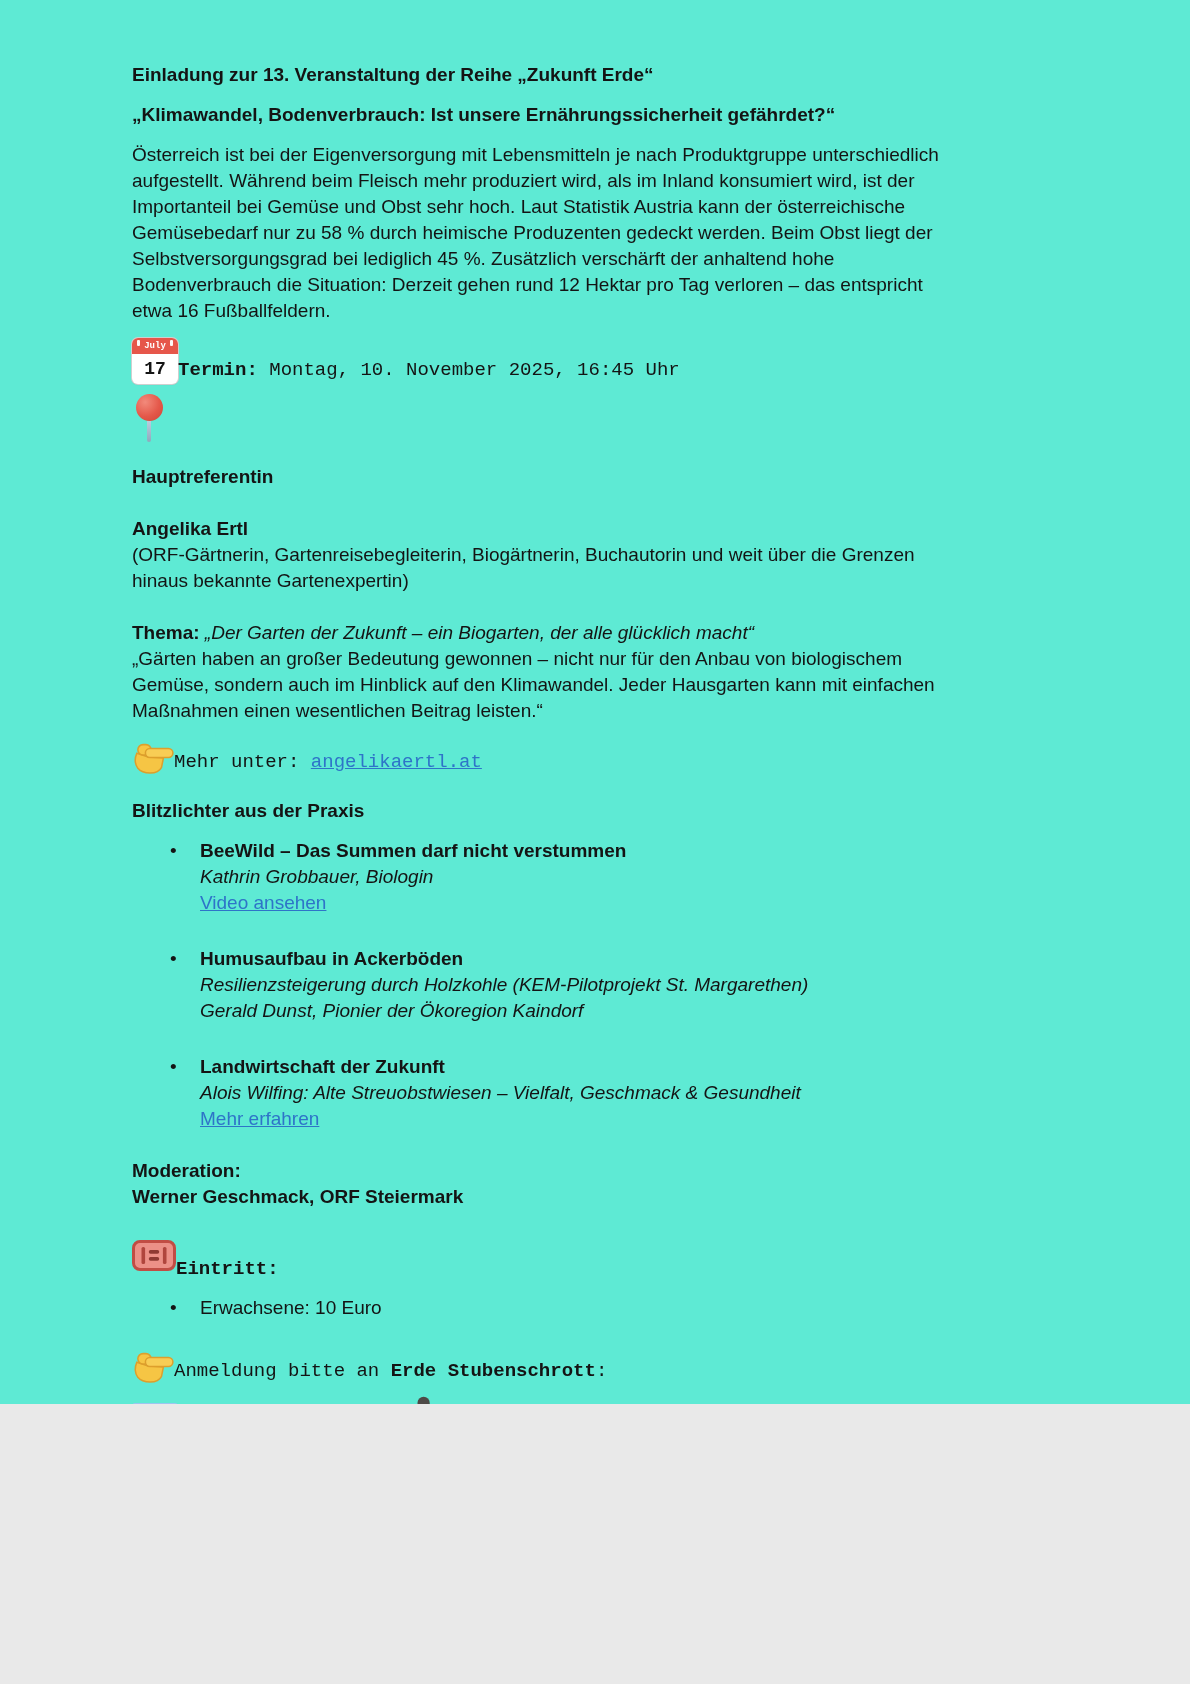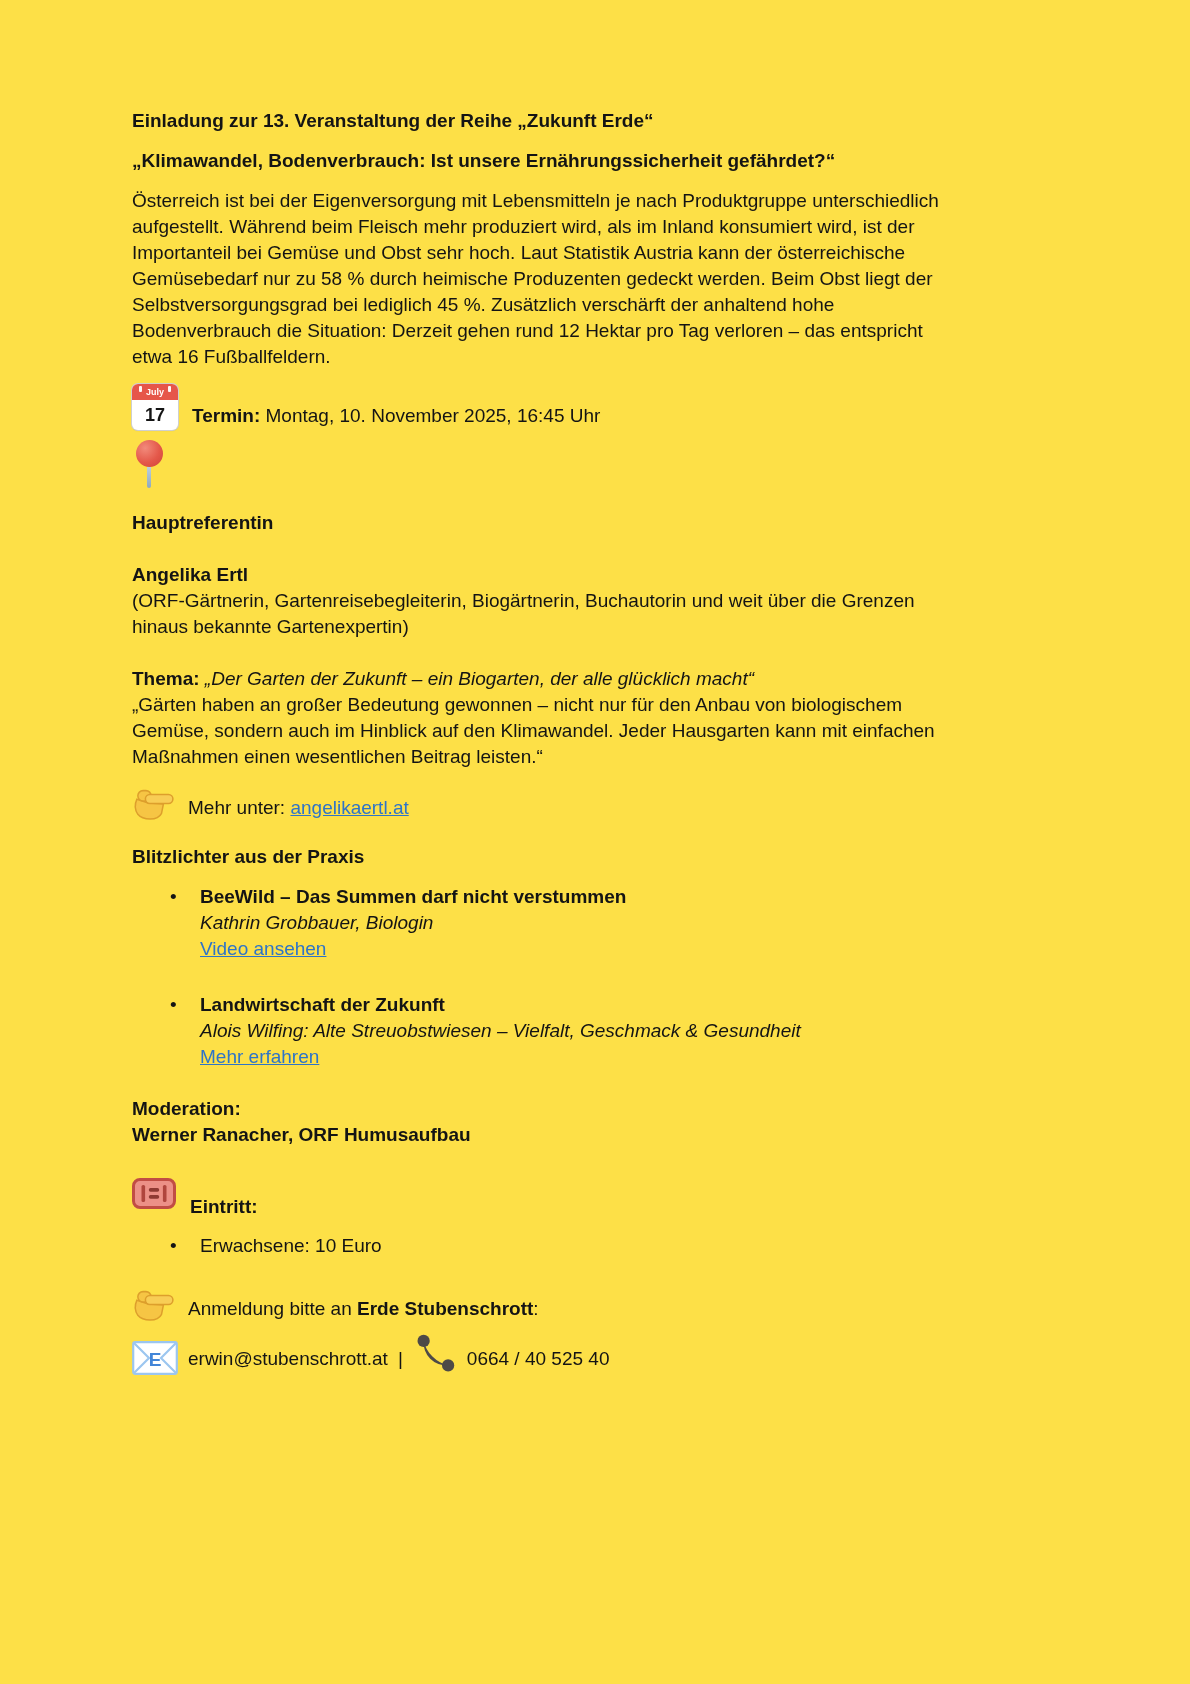--- a/index.html
+++ b/index.html
@@ -1,33 +1,33 @@
 <!DOCTYPE html>
 <html lang="de"><head>
 <meta charset="utf-8">
 <style>
   html,body{margin:0;padding:0;background:#e9e9e9;}
   .page{
     position:relative;
-    width:1190px;height:1684px;
+    width:1190px;height:1404px;
     margin:0 auto;
-    background:#fde047;
+    background:#5eead4;
     box-sizing:border-box;
-    padding:108px 222px 40px 132px;
+    padding:62px 222px 40px 132px;
     font-family:"Liberation Sans",sans-serif;
     font-size:19px;line-height:26px;color:#141414;
     overflow:hidden;
   }
   .b{font-weight:bold;}
   .it{font-style:italic;}
   .para{margin:0 0 14px 0;}
   .gap{height:12px;}
   a.link{color:#2e74c8;text-decoration:underline;cursor:pointer;}
 
-  .icon-row{display:flex;align-items:flex-end;gap:14px;margin:4px 0 10px 0;}
+  .icon-row{display:flex;align-items:flex-end;gap:0;margin:4px 0 10px 0;font-family:Liberation Mono, monospace;}
   .icon-row .txt{padding-bottom:1px;}
 
   
   .icon-calendar{display:inline-flex;flex-direction:column;width:46px;height:46px;
     border-radius:6px;overflow:hidden;background:#fff;
     box-shadow:0 0 0 1px #cfcfcf, 0 1px 1px rgba(0,0,0,.15);flex:0 0 auto;}
   .cal-header{background:#e6564a;color:#fff;height:16px;display:flex;align-items:center;
     justify-content:center;gap:4px;font-size:9px;font-weight:bold;}
   .cal-pin{width:3px;height:6px;background:#ffffff;border-radius:1px;transform:translateY(-3px);opacity:.95;}
   .cal-body{flex:1;display:flex;align-items:center;justify-content:center;
@@ -110,28 +110,33 @@
   <div class="gap"></div>
   <div class="para b">Blitzlichter aus der Praxis</div>
 
   <ul class="doc-list">
     <li>
       <div class="b">BeeWild – Das Summen darf nicht verstummen</div>
       <div class="it">Kathrin Grobbauer, Biologin</div>
       <a class="link">Video ansehen</a>
     </li>
     <li>
+      <div class="b">Humusaufbau in Ackerböden</div>
+      <div class="it">Resilienzsteigerung durch Holzkohle (KEM-Pilotprojekt St. Margarethen)</div>
+      <div class="it">Gerald Dunst, Pionier der Ökoregion Kaindorf</div>
+    </li>
+    <li>
       <div class="b">Landwirtschaft der Zukunft</div>
       <div class="it">Alois Wilfing: Alte Streuobstwiesen – Vielfalt, Geschmack &amp; Gesundheit</div>
       <a class="link">Mehr erfahren</a>
     </li>
   </ul>
 
   <div class="b">Moderation:</div>
-  <div class="b para">Werner Ranacher, ORF Humusaufbau</div>
+  <div class="b para">Werner Geschmack, ORF Steiermark</div>
 
   <div class="gap"></div>
   <div class="icon-row">
     <span class="svg-icon" style="margin-bottom:12px;">
       <svg width="44" height="31" viewBox="0 0 44 31">
         <rect x="1.5" y="1.5" width="41" height="28" rx="6.5" fill="#ec9087" stroke="#c14d44" stroke-width="3"></rect>
         <rect x="9.5" y="7" width="3.6" height="17" rx="1.6" fill="#b0453d"></rect>
         <rect x="30.9" y="7" width="3.6" height="17" rx="1.6" fill="#b0453d"></rect>
         <rect x="16.8" y="10" width="10.4" height="3.8" rx="1.7" fill="#8f3a33"></rect>
         <rect x="16.8" y="17" width="10.4" height="3.8" rx="1.7" fill="#8f3a33"></rect>

